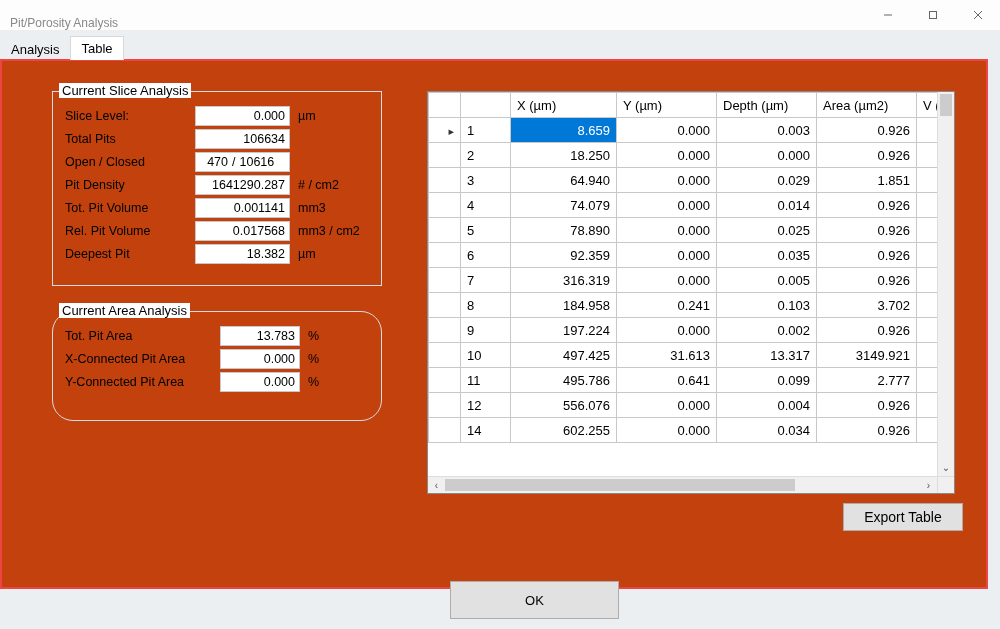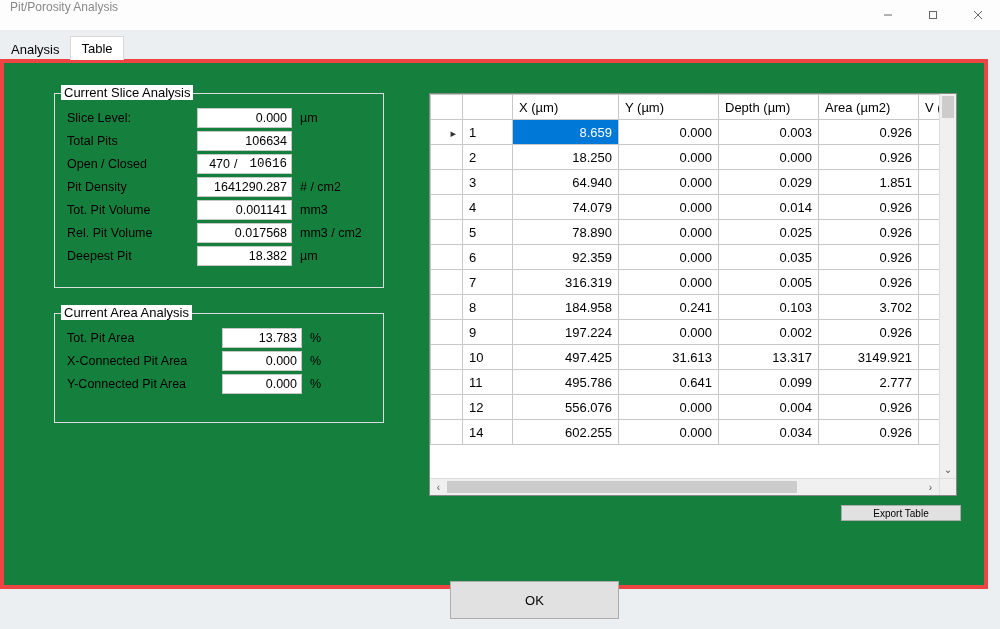--- a/index.html
+++ b/index.html
@@ -10,21 +10,21 @@
     font-size: 12.5px;
     background: #eceff2;
     color: #000;
     overflow: hidden;
   }
 
   
   .titlebar {
     height: 30px;
     display: flex;
-    align-items: flex-start;
+    align-items: flex-end;
     padding: 0 0 0 10px;
     background: #fdfdfd;
   }
   .titlebar .title {
     flex: 1;
     color: #888;
     font-size: 12px;
   }
   .titlebar .win-controls {
     display: flex;
@@ -60,43 +60,43 @@
     font-size: 13px;
     margin-bottom: -1px;
     cursor: default;
   }
   .tab.active {
     background: #fff;
     border-color: #d8d8d8;
     border-bottom: 1px solid #fff;
   }
   .tab-content {
-    background: #15803d;
-    border: 4px solid #ef4444;
+    background: #c2410c;
+    border: 2px solid #ef4444;
     height: 530px;
     position: relative;
     padding: 20px;
   }
 
   
   .groupbox {
     border: 1px solid #d9dde0;
     position: absolute;
     padding: 12px 12px 12px 12px;
   }
   .groupbox .legend {
     position: absolute;
     top: -9px; left: 6px;
     background: #fff;
     padding: 0 3px;
     font-size: 13px;
   }
 
   .gb-slice { left: 50px; top: 30px; width: 330px; height: 195px; }
-  .gb-area  { left: 50px; top: 250px; width: 330px; height: 110px; }
+  .gb-area  { left: 50px; top: 250px; width: 330px; height: 110px; border-radius: 21px; }
 
   .field-row {
     display: flex;
     align-items: center;
     height: 23px;
     margin-top: 0px;
   }
   .field-row .label { width: 130px; }
   .gb-area .field-row .label { width: 155px; }
   .field-row .val {
@@ -107,21 +107,21 @@
     padding: 0 4px;
     text-align: right;
     font-size: 12.5px;
     background: #fff;
   }
   .gb-area .field-row .val { width: 80px; }
   .field-row .unit { margin-left: 8px; }
   .field-row .val.split { display:flex; }
   .field-row .val.split .sep { flex: 0 0 auto; padding: 0 4px; }
   .field-row .val.split span:first-child { flex: 0 0 auto; text-align: right; width: 28px;}
-  .field-row .val.split span:last-child  { flex: 1; text-align: right; font-family: Liberation Mono, monospace; }
+  .field-row .val.split span:last-child  { flex: 1; text-align: left; }
 
   
   .grid-wrap {
     position: absolute;
     left: 425px; top: 30px;
     width: 528px; height: 403px;
     border: 1px solid #888;
     background: #fff;
     overflow: hidden;
   }
@@ -185,25 +185,25 @@
   .grid-corner {
     position:absolute; right:0; bottom:0; width:17px; height:17px; background:#f0f0f0;
     border-left:1px solid #ddd; border-top:1px solid #ddd;
   }
   .grid-clip { position:absolute; left:0; top:0; right:17px; bottom:17px; overflow:hidden; }
 
   
   .export-btn {
     position:absolute;
     right: 23px; top: 442px;
-    width: 120px; height: 16px;
+    width: 120px; height: 28px;
     background: #e1e1e1;
     border: 1px solid #acacac;
     display:flex; align-items:center; justify-content:center;
-    font-size: 10px;
+    font-size: 14px;
   }
 
   
   .ok-btn {
     position:absolute;
     left: 450px; bottom: 10px;
     width: 169px; height: 38px;
     background: #e1e1e1;
     border: 1px solid #acacac;
     display:flex; align-items:center; justify-content:center;

